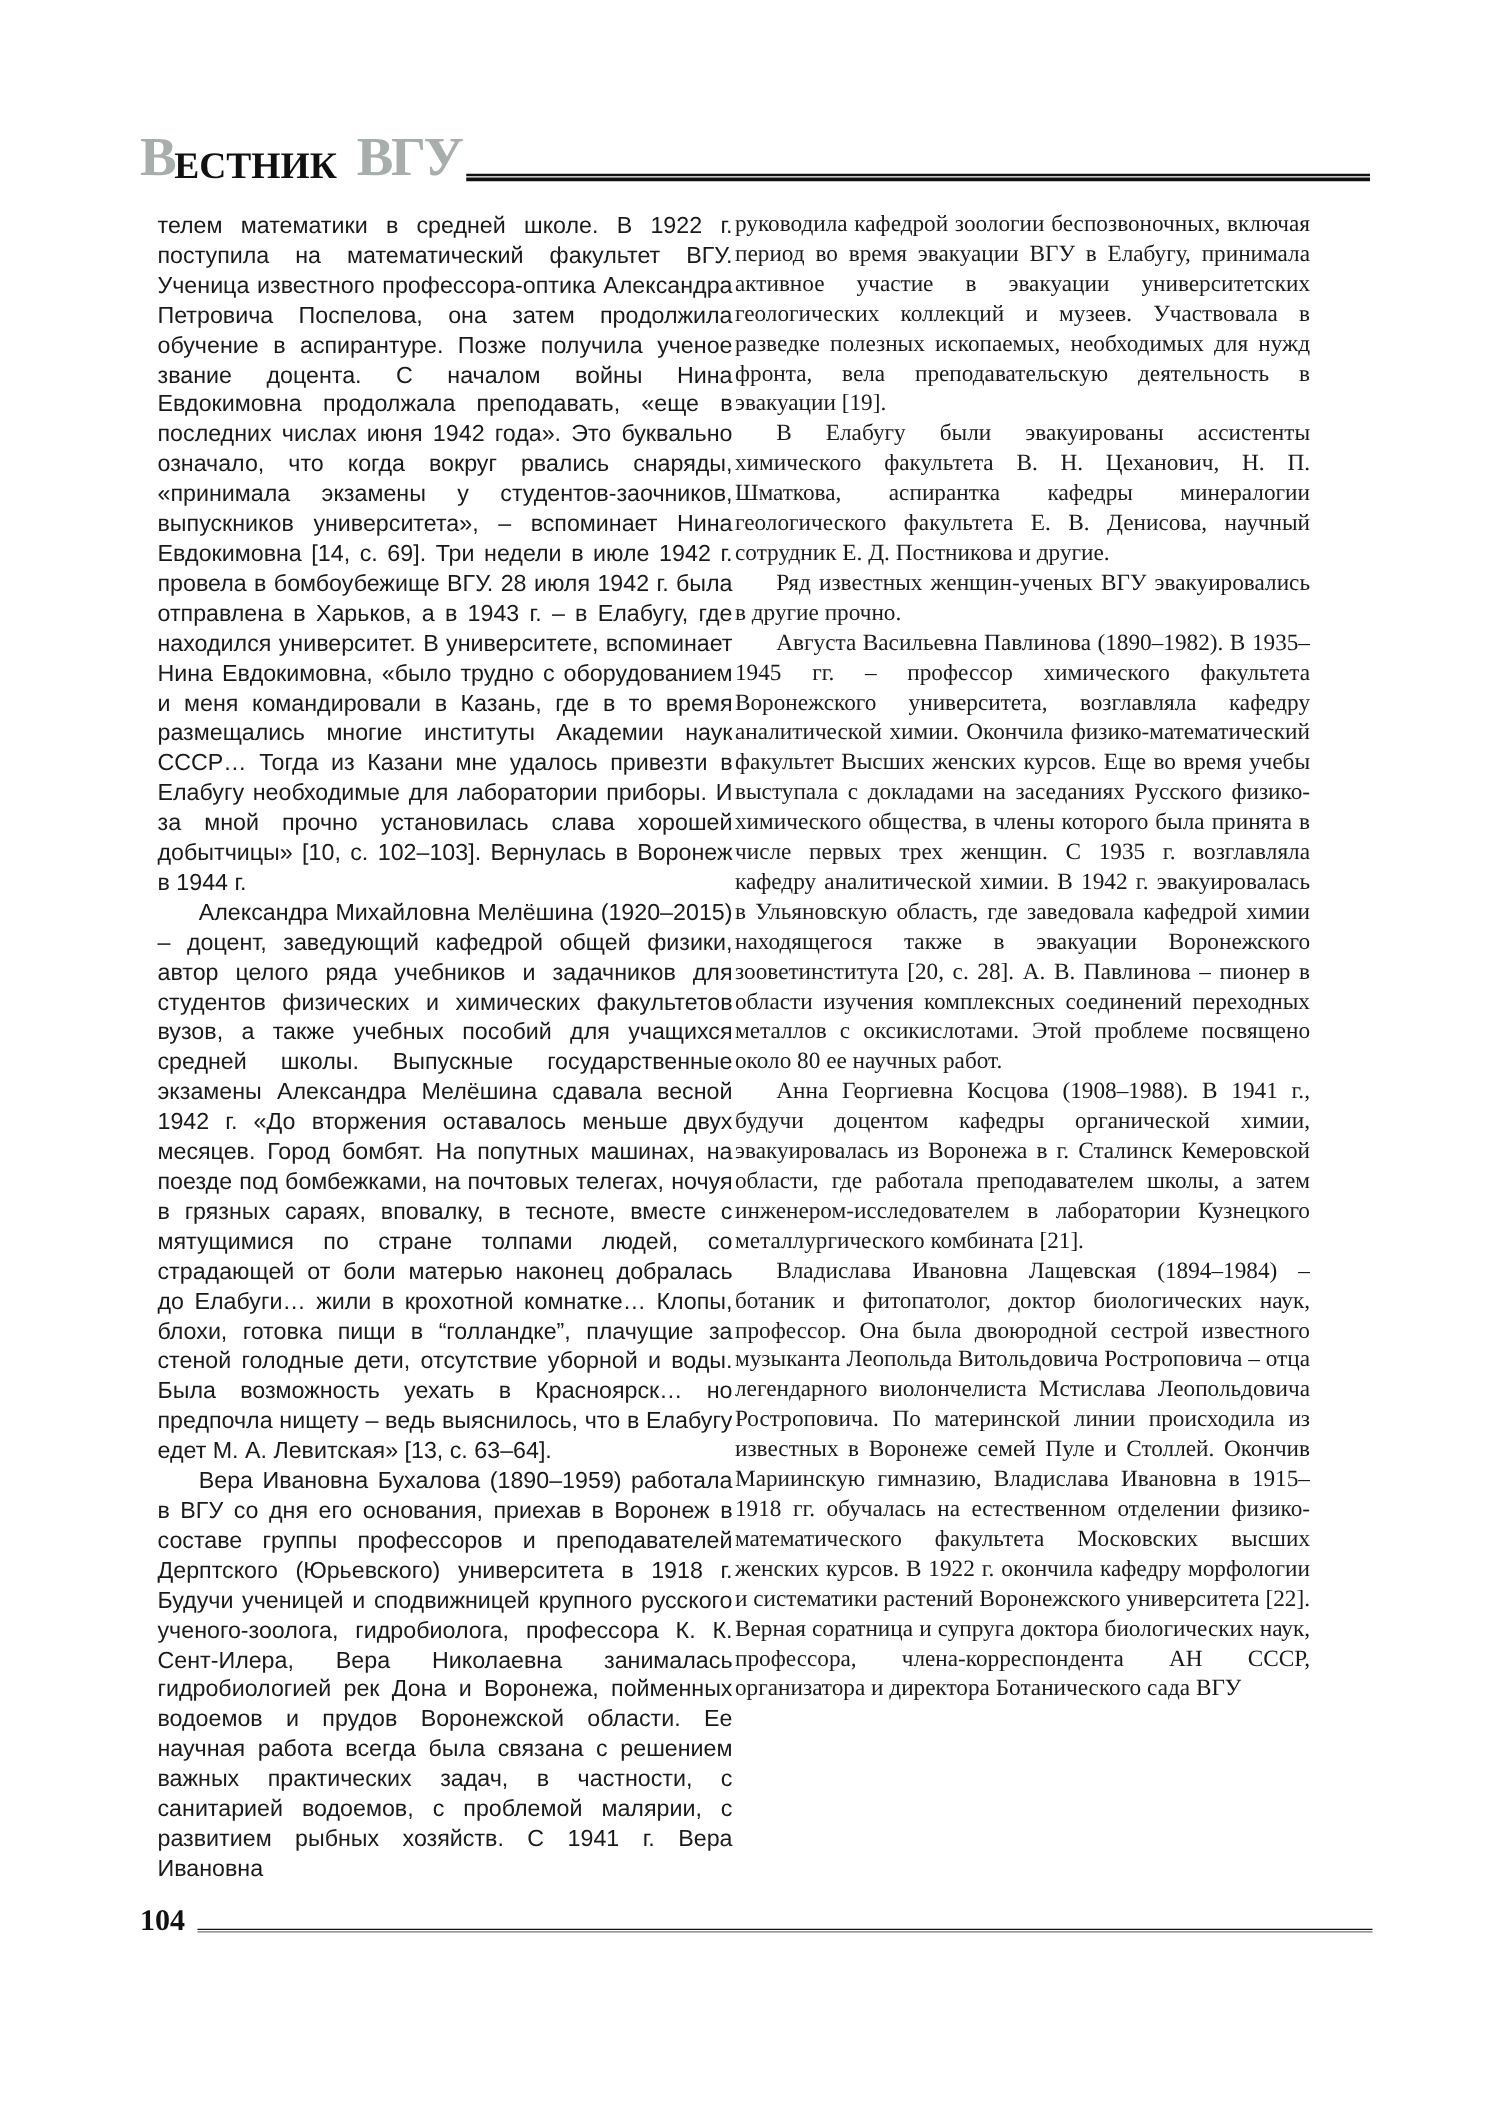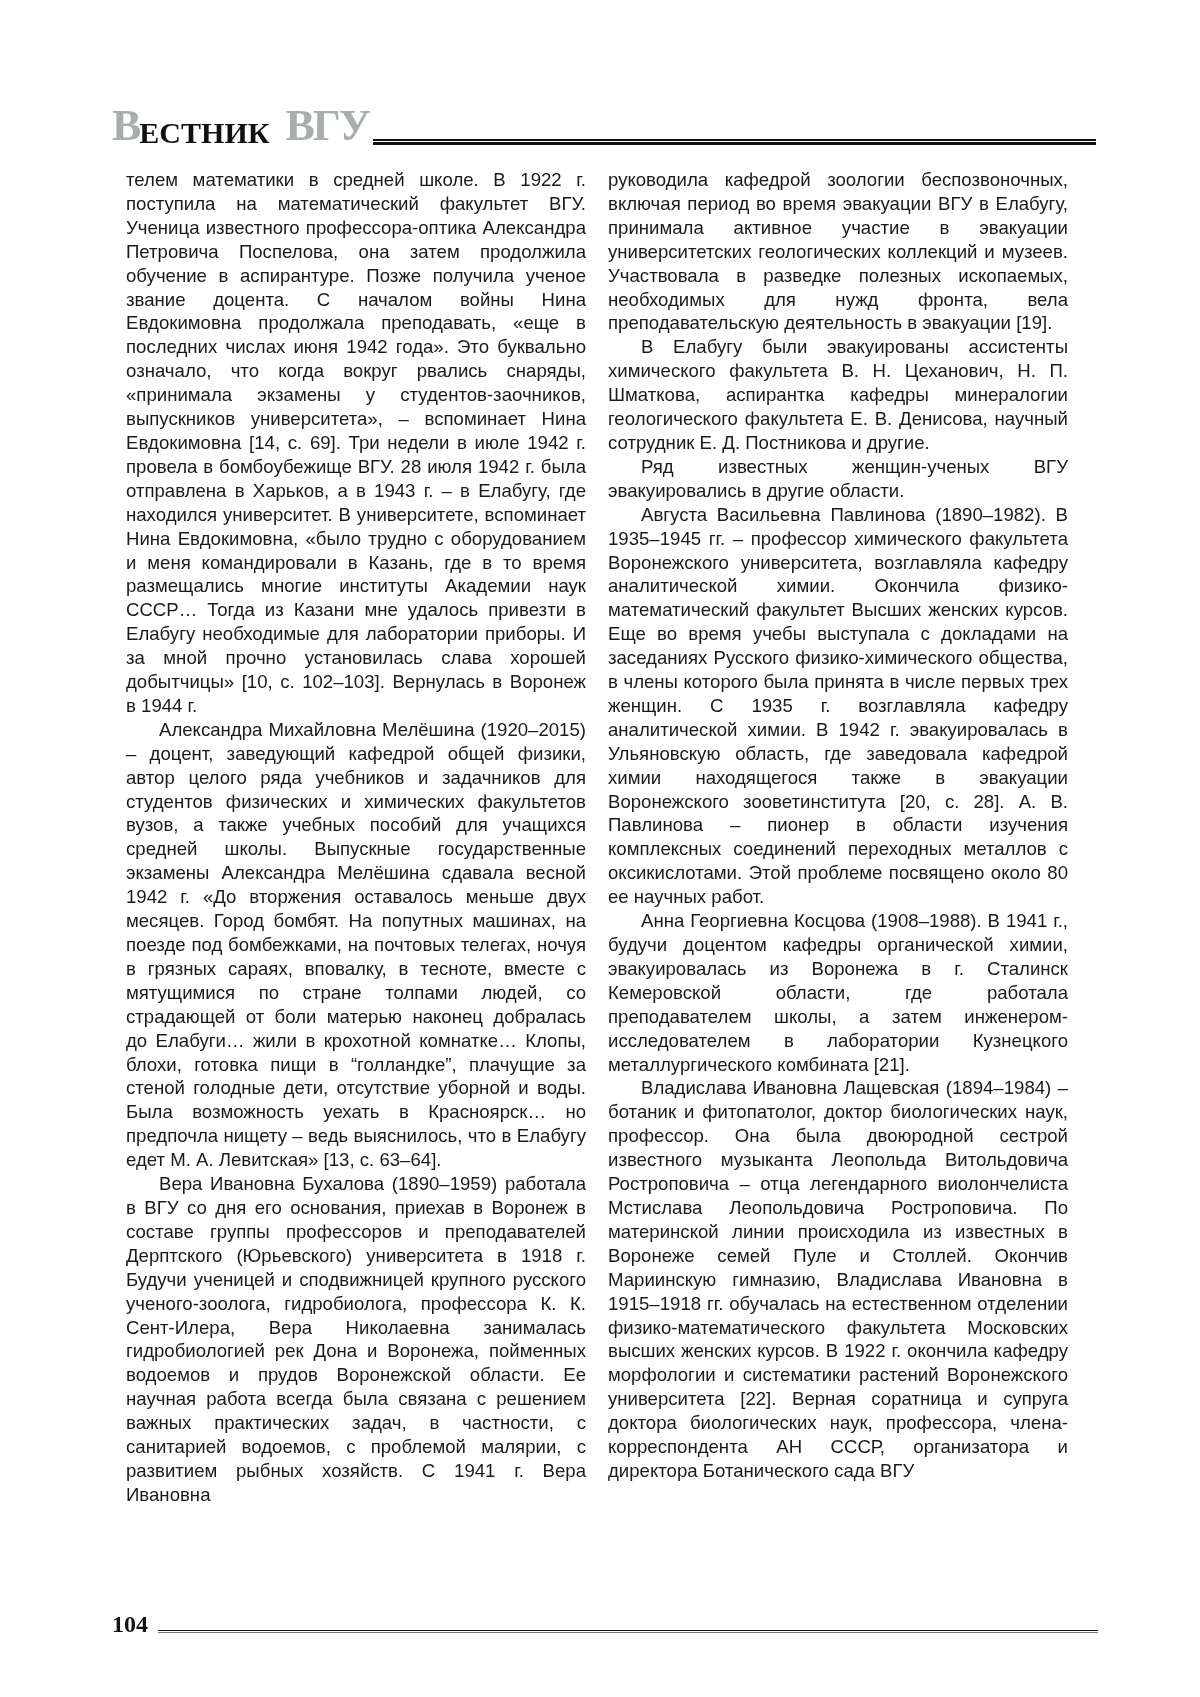--- a/index.html
+++ b/index.html
@@ -11,27 +11,27 @@
   .logo { display: flex; align-items: flex-end; font-family: "Liberation Serif", "DejaVu Serif", serif; font-weight: bold; white-space: nowrap; line-height: 1; }
   .logo-big { color: #a7aeab; font-size: 44px; letter-spacing: -1px; }
   .logo-small { color: #111; font-size: 30px; margin-left: -1px; letter-spacing: 0px; text-align: center; }
   .logo-vgu { color: #a7aeab; font-size: 44px; margin-left: 16px; letter-spacing: -2px; }
   .header-rule { flex: 1; margin: 0 2px 3px 4px; height: 6px; border-top: 2px solid #111; border-bottom: 3px solid #111; box-sizing: border-box; }
   .series { font-family: "Liberation Sans", "DejaVu Sans", sans-serif; font-weight: bold; font-size: 15.5px; color: #111; white-space: nowrap; padding-bottom: 2px; }
 
   
   .col { position: absolute; top: 168px; width: 460px; font-family: "Liberation Sans", "DejaVu Sans", sans-serif; font-size: 18.6px; line-height: 23.9px; color: #1a1a1a; text-align: justify; }
   .col-left { left: 126px; }
-  .col-right { left: 608px; }
+  .col-right { left: 588px; font-family: Liberation Serif, serif; }
   .col p { margin: 0; text-indent: 0; hyphens: manual; }
   .col p.indent { text-indent: 33px; }
   .col p.cont { text-indent: 0; }
 
   
-  .footer { position: absolute; left: 112px; top: 1612px; width: 986px; display: flex; align-items: flex-end; }
+  .footer { position: absolute; left: 112px; top: 1525px; width: 986px; display: flex; align-items: flex-end; }
   .page-num { font-family: "Liberation Serif", "DejaVu Serif", serif; font-weight: bold; font-size: 24px; color: #111; line-height: 1; }
   .footer-rule { flex: 1; margin-left: 10px; margin-bottom: 3px; height: 3px; border-top: 1px solid #111; border-bottom: 1px solid #777; box-sizing: border-box; }
 </style>
 </head>
 <body>
 
 <div class="page">
 
   <div class="header">
     <div class="logo">
@@ -44,21 +44,21 @@
 
   <div class="col col-left">
     <p class="cont">телем математики в средней школе. В 1922 г. поступила на математический факультет ВГУ. Ученица известного профессора-оптика Александра Петровича Поспелова, она затем продолжила обучение в аспирантуре. Позже получила ученое звание доцента. С началом войны Нина Евдокимовна продолжала преподавать, «еще в последних числах июня 1942 года». Это буквально означало, что когда вокруг рвались снаряды, «принимала экзамены у студентов-заочников, выпускников университета», – вспоминает Нина Евдокимовна [14, с. 69]. Три недели в июле 1942 г. провела в бомбоубежище ВГУ. 28 июля 1942 г. была отправлена в Харьков, а в 1943 г. – в Елабугу, где находился университет. В университете, вспоминает Нина Евдокимовна, «было трудно с оборудованием и меня командировали в Казань, где в то время размещались многие институты Академии наук СССР… Тогда из Казани мне удалось привезти в Елабугу необходимые для лаборатории приборы. И за мной прочно установилась слава хорошей добытчицы» [10, с. 102–103]. Вернулась в Воронеж в 1944 г.</p>
     <p class="indent">Александра Михайловна Мелёшина (1920–2015) – доцент, заведующий кафедрой общей физики, автор целого ряда учебников и задачников для студентов физических и химических факультетов вузов, а также учебных пособий для учащихся средней школы. Выпускные государственные экзамены Александра Мелёшина сдавала весной 1942 г. «До вторжения оставалось меньше двух месяцев. Город бомбят. На попутных машинах, на поезде под бомбежками, на почтовых телегах, ночуя в грязных сараях, вповалку, в тесноте, вместе с мятущимися по стране толпами людей, со страдающей от боли матерью наконец добралась до Елабуги… жили в крохотной комнатке… Клопы, блохи, готовка пищи в “голландке”, плачущие за стеной голодные дети, отсутствие уборной и воды. Была возможность уехать в Красноярск… но предпочла нищету – ведь выяснилось, что в Елабугу едет М. А. Левитская» [13, с. 63–64].</p>
     <p class="indent">Вера Ивановна Бухалова (1890–1959) работала в ВГУ со дня его основания, приехав в Воронеж в составе группы профессоров и преподавателей Дерптского (Юрьевского) университета в 1918 г. Будучи ученицей и сподвижницей крупного русского ученого-зоолога, гидробиолога, профессора К. К. Сент-Илера, Вера Николаевна занималась гидробиологией рек Дона и Воронежа, пойменных водоемов и прудов Воронежской области. Ее научная работа всегда была связана с решением важных практических задач, в частности, с санитарией водоемов, с проблемой малярии, с развитием рыбных хозяйств. С 1941 г. Вера Ивановна</p>
   </div>
 
   <div class="col col-right">
     <p class="cont">руководила кафедрой зоологии беспозвоночных, включая период во время эвакуации ВГУ в Елабугу, принимала активное участие в эвакуации университетских геологических коллекций и музеев. Участвовала в разведке полезных ископаемых, необходимых для нужд фронта, вела преподавательскую деятельность в эвакуации [19].</p>
     <p class="indent">В Елабугу были эвакуированы ассистенты химического факультета В. Н. Цеханович, Н. П. Шматкова, аспирантка кафедры минералогии геологического факультета Е. В. Денисова, научный сотрудник Е. Д. Постникова и другие.</p>
-    <p class="indent">Ряд известных женщин-ученых ВГУ эвакуировались в другие области.</p>
+    <p class="indent">Ряд известных женщин-ученых ВГУ эвакуировались в другие прочно.</p>
     <p class="indent">Августа Васильевна Павлинова (1890–1982). В 1935–1945 гг. – профессор химического факультета Воронежского университета, возглавляла кафедру аналитической химии. Окончила физико-математический факультет Высших женских курсов. Еще во время учебы выступала с докладами на заседаниях Русского физико-химического общества, в члены которого была принята в числе первых трех женщин. С 1935 г. возглавляла кафедру аналитической химии. В 1942 г. эвакуировалась в Ульяновскую область, где заведовала кафедрой химии находящегося также в эвакуации Воронежского зооветинститута [20, с. 28]. А. В. Павлинова – пионер в области изучения комплексных соединений переходных металлов с оксикислотами. Этой проблеме посвящено около 80 ее научных работ.</p>
     <p class="indent">Анна Георгиевна Косцова (1908–1988). В 1941 г., будучи доцентом кафедры органической химии, эвакуировалась из Воронежа в г. Сталинск Кемеровской области, где работала преподавателем школы, а затем инженером-исследователем в лаборатории Кузнецкого металлургического комбината [21].</p>
     <p class="indent">Владислава Ивановна Лащевская (1894–1984) – ботаник и фитопатолог, доктор биологических наук, профессор. Она была двоюродной сестрой известного музыканта Леопольда Витольдовича Ростроповича – отца легендарного виолончелиста Мстислава Леопольдовича Ростроповича. По материнской линии происходила из известных в Воронеже семей Пуле и Столлей. Окончив Мариинскую гимназию, Владислава Ивановна в 1915–1918 гг. обучалась на естественном отделении физико-математического факультета Московских высших женских курсов. В 1922 г. окончила кафедру морфологии и систематики растений Воронежского университета [22]. Верная соратница и супруга доктора биологических наук, профессора, члена-корреспондента АН СССР, организатора и директора Ботанического сада ВГУ</p>
   </div>
 
   <div class="footer">
     <span class="page-num">104</span>
     <div class="footer-rule"></div>
   </div>
 

